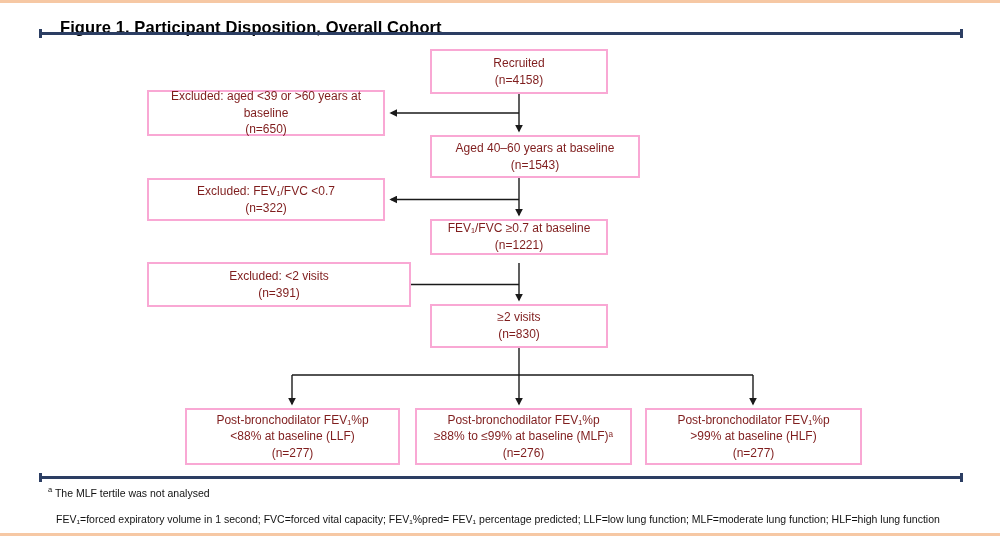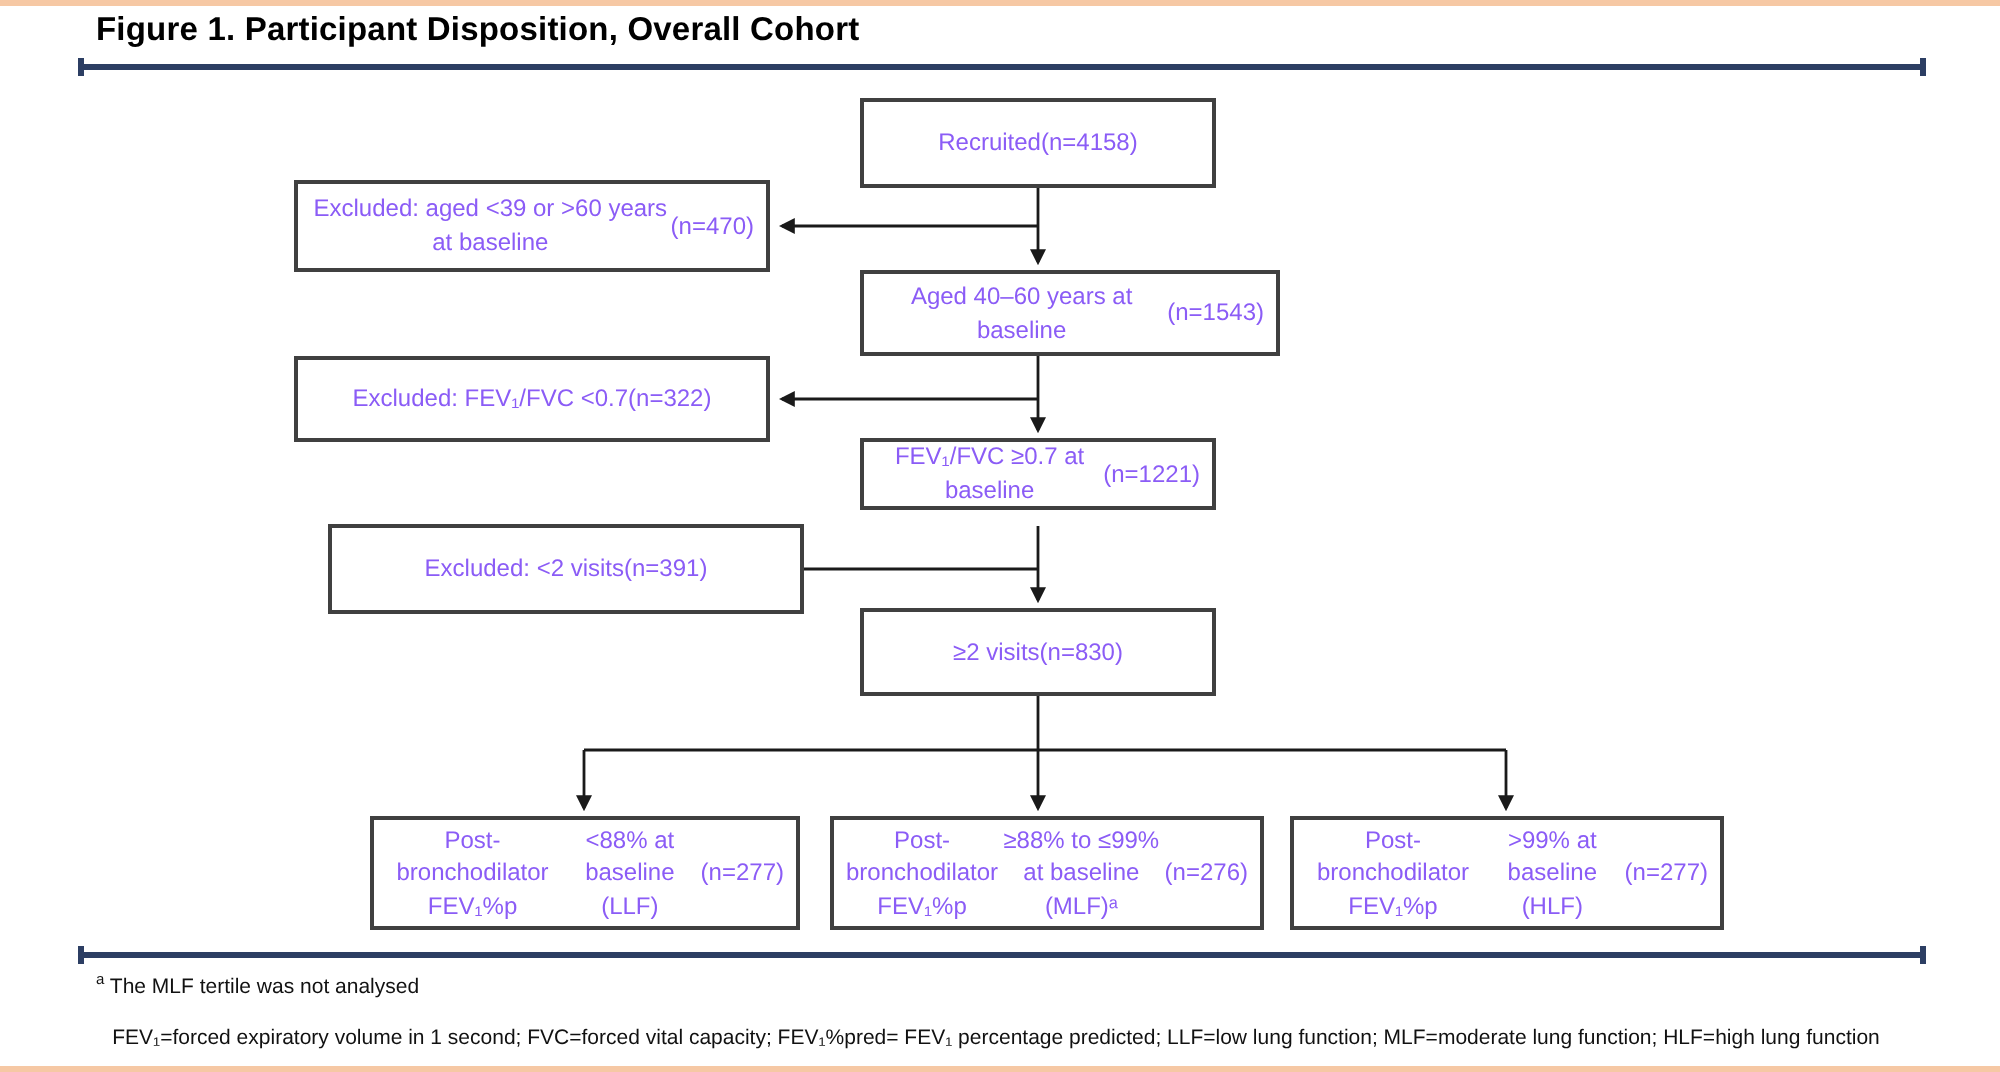--- a/index.html
+++ b/index.html
@@ -4,37 +4,37 @@
 <style>
   html,body { margin:0; padding:0; background:#fff; }
   .page {
     position:relative; width:1000px; height:536px; background:#ffffff;
     font-family:"Liberation Sans","DejaVu Sans",sans-serif; overflow:hidden;
   }
   .frame-band { position:absolute; left:0; width:1000px; height:3px; background:#f6c8a4; }
   .frame-top { top:0; }
   .frame-bottom { bottom:0; }
   .title {
-    position:absolute; left:48px; top:6px; margin:0;
+    position:absolute; left:48px; top:6px; margin:12px;
     font-size:16.5px; font-weight:bold; color:#000; letter-spacing:0.1px;
   }
   .rule { position:absolute; left:40px; width:922px; height:2.5px; background:#2c3e63; }
   .rule::before, .rule::after {
     content:""; position:absolute; top:-3.5px; width:3px; height:9.5px; background:#2c3e63;
   }
   .rule::before { left:-1px; }
   .rule::after  { right:-1px; }
   .rule-top { top:32px; }
   .rule-bottom { top:476px; }
   .connectors { position:absolute; left:0; top:0; }
   .box {
     position:absolute; box-sizing:border-box; background:#fff;
-    border:2px solid #404040; display:flex; 
+    border:2px solid #f9a8d4; display:flex; flex-direction:column;
     align-items:center; justify-content:center; text-align:center;
-    font-size:12px; line-height:1.38; color:#8b5cf6; padding:2px 6px;
+    font-size:12px; line-height:1.38; color:#7f1d1d; padding:2px 6px;
   }
   .footnote { position:absolute; left:48px; color:#111; font-size:10.5px;text-align:center; }
   .footnote-a { top:485px; }
   .footnote-a sup { font-size:7.5px; }
   .footnote-abbrev { top:513px; width:900px; }
 </style>
 </head>
 <body>
 
 <div class="page">
@@ -83,29 +83,29 @@
     <div>(n=1221)</div>
   </div>
 
   <div class="box" style="left:430px;top:304px;width:178px;height:44px">
     <div>≥2 visits</div>
     <div>(n=830)</div>
   </div>
 
   <div class="box" style="left:147px;top:90px;width:238px;height:46px">
     <div>Excluded: aged &lt;39 or &gt;60 years at baseline</div>
-    <div>(n=470)</div>
+    <div>(n=650)</div>
   </div>
 
   <div class="box" style="left:147px;top:178px;width:238px;height:43px">
     <div>Excluded: FEV₁/FVC &lt;0.7</div>
     <div>(n=322)</div>
   </div>
 
-  <div class="box" style="left:164px;top:262px;width:238px;height:45px">
+  <div class="box" style="left:147px;top:262px;width:264px;height:45px">
     <div>Excluded: &lt;2 visits</div>
     <div>(n=391)</div>
   </div>
 
   <div class="box" style="left:185px;top:408px;width:215px;height:57px">
     <div>Post-bronchodilator FEV₁%p</div>
     <div>&lt;88% at baseline (LLF)</div>
     <div>(n=277)</div>
   </div>
 

